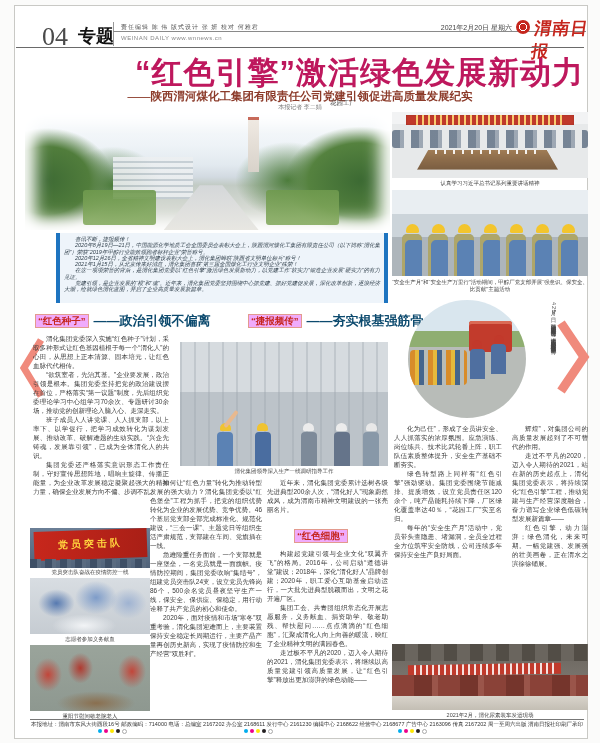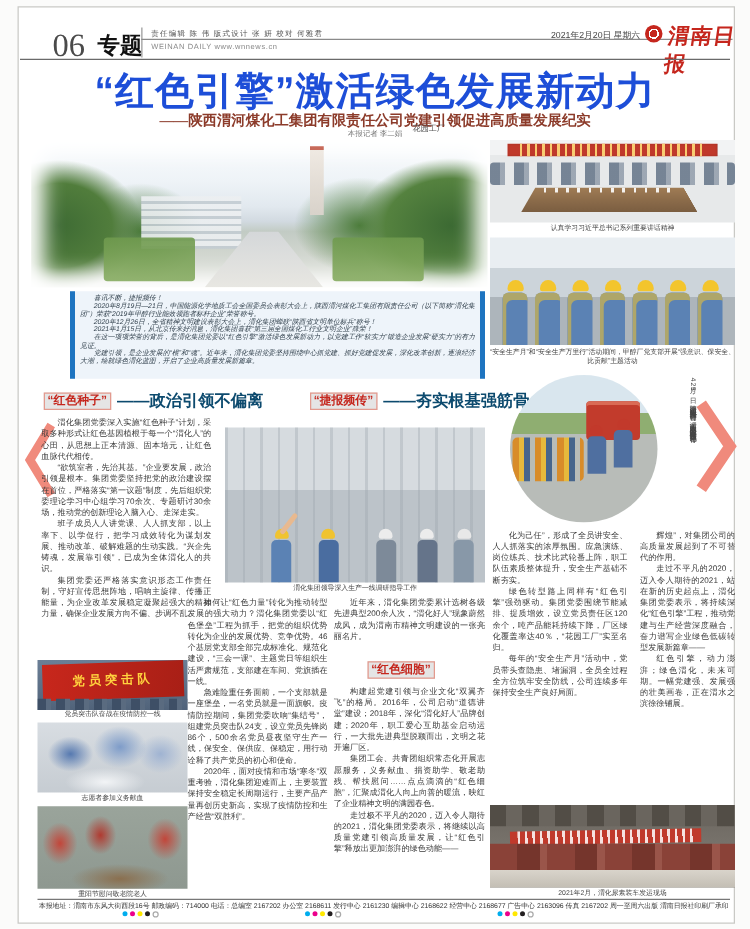--- a/index.html
+++ b/index.html
@@ -15,21 +15,21 @@
   .hdr-credits{left:121px;top:23px;font-size:6px;color:#555;letter-spacing:1px;}
   .hdr-rule-a{left:113px;top:31px;width:473px;height:1px;background:#8a8a8a;}
   .hdr-en{left:121px;top:35px;font-size:6px;color:#888;letter-spacing:.5px;}
   .hdr-date{left:430px;top:23px;width:82px;font-size:7px;color:#444;text-align:right;}
   .logo-dot{left:516px;top:20px;width:14px;height:14px;border-radius:50%;
             background:radial-gradient(circle at 50% 50%, #c5261d 0 3px, #fff 3px 4.2px, #c5261d 4.2px 100%);}
   .paper-name{left:533px;top:17px;font-family:"Liberation Serif",serif;font-size:17px;font-weight:900;
               color:#c5261d;transform:skewX(-8deg);letter-spacing:1px;}
   .hdr-rule-b{left:16px;top:47px;width:568px;height:1px;background:#6a6a6a;}
   
-  .h1{left:16px;top:52px;width:568px;text-align:center;font-size:31px;font-weight:900;color:#1d4ed8;letter-spacing:1px;}
+  .h1{left:16px;top:52px;width:568px;text-align:right;font-size:31px;font-weight:900;color:#be185d;letter-spacing:1px;}
   .h2{left:16px;top:89px;width:568px;text-align:center;font-family:"Liberation Serif",serif;
       font-size:11.5px;font-weight:bold;color:#8c3b2a;}
   .byline{left:16px;top:103px;width:568px;text-align:center;font-size:6px;color:#777;}
   .campus-label{left:330px;top:99px;font-size:6.5px;color:#555;}
   
   .photo{overflow:hidden;}
   .cap{font-size:5.5px;color:#444;text-align:center;line-height:7px;}
   
   .photo-campus{left:25px;top:112px;width:365px;height:118px;
     background:
@@ -65,21 +65,21 @@
          box-shadow:inset 3px 6px 0 rgba(243,197,45,.55);}
   
   .intro-box{left:56px;top:233px;width:332px;height:70px;background:#eef4fa;}
   .intro-bar{top:233px;width:4px;height:70px;background:#1e74c0;}
   .intro-bar.l{left:56px;} .intro-bar.r{left:384px;}
   .intro-text{left:64px;top:236px;width:316px;font-size:5.5px;line-height:6.3px;color:#33424e;
               font-style:italic;text-align:justify;}
   .intro-text p{margin:0;text-indent:2em;}
   
   .sec-h{height:16px;display:flex;align-items:center;}
-  .sec-label{background:#e5e5e5;border:1px solid #e39a8e;color:#c5261d;font-weight:bold;font-size:9.5px;
+  .sec-label{background:#f0abfc;border:1px solid #e39a8e;color:#c5261d;font-weight:bold;font-size:9.5px;
              padding:0 2px;line-height:12px;white-space:nowrap;}
   .sec-title{font-size:13px;font-weight:900;color:#0c4a6e;margin-left:5px;white-space:nowrap;}
   .sec1{left:35px;top:313px;} .sec2{left:248px;top:313px;} .sec3{left:265px;top:528px;margin-left:29px;}
   
   .bodycol{font-size:6.5px;line-height:9px;color:#3a3a3a;text-align:justify;overflow:hidden;}
   .bodycol p{margin:0;text-indent:2em;}
   .col1{left:33px;top:334px;width:136px;height:190px;}
   .col2{left:150px;top:478px;width:112px;height:238px;}
   .col3a{left:267px;top:478px;width:121px;height:46px;}
   .col3b{left:267px;top:549px;width:121px;height:167px;}
@@ -151,21 +151,21 @@
   .dots span{width:4px;height:4px;border-radius:50%;display:inline-block;}
   .d-c{background:#00adee;} .d-m{background:#ec008c;} .d-y{background:#ffe800;}
   .d-k{background:#231f20;} .d-o{background:#fff;border:1px solid #aaa;width:3px!important;height:3px!important;}
   .dg1{left:98px;} .dg2{left:244px;} .dg3{left:398px;}
 </style>
 </head>
 <body>
 
 <div class="abs page-frame"></div>
 
-<div class="abs ed-num">06</div>
+<div class="abs ed-num">04</div>
 <div class="abs ed-sec">专题</div>
 <div class="abs hdr-vline"></div>
 <div class="abs hdr-credits">责任编辑 陈 伟 版式设计 张 妍 校对 何雅君</div>
 <div class="abs hdr-rule-a"></div>
 <div class="abs hdr-en">WEINAN DAILY www.wnnews.cn</div>
 <div class="abs hdr-date">2021年2月20日 星期六</div>
 <div class="abs logo-dot"></div>
 <div class="abs paper-name">渭南日报</div>
 <div class="abs hdr-rule-b"></div>
 

